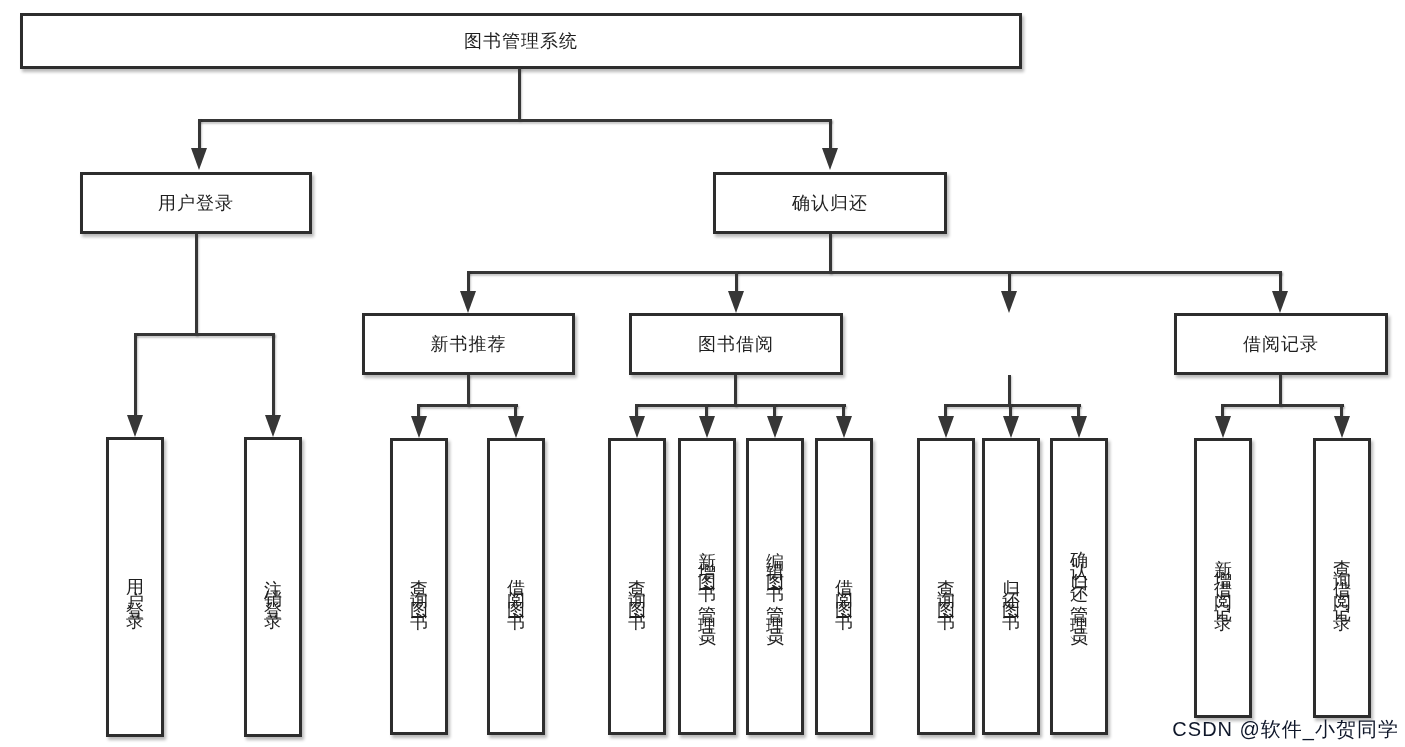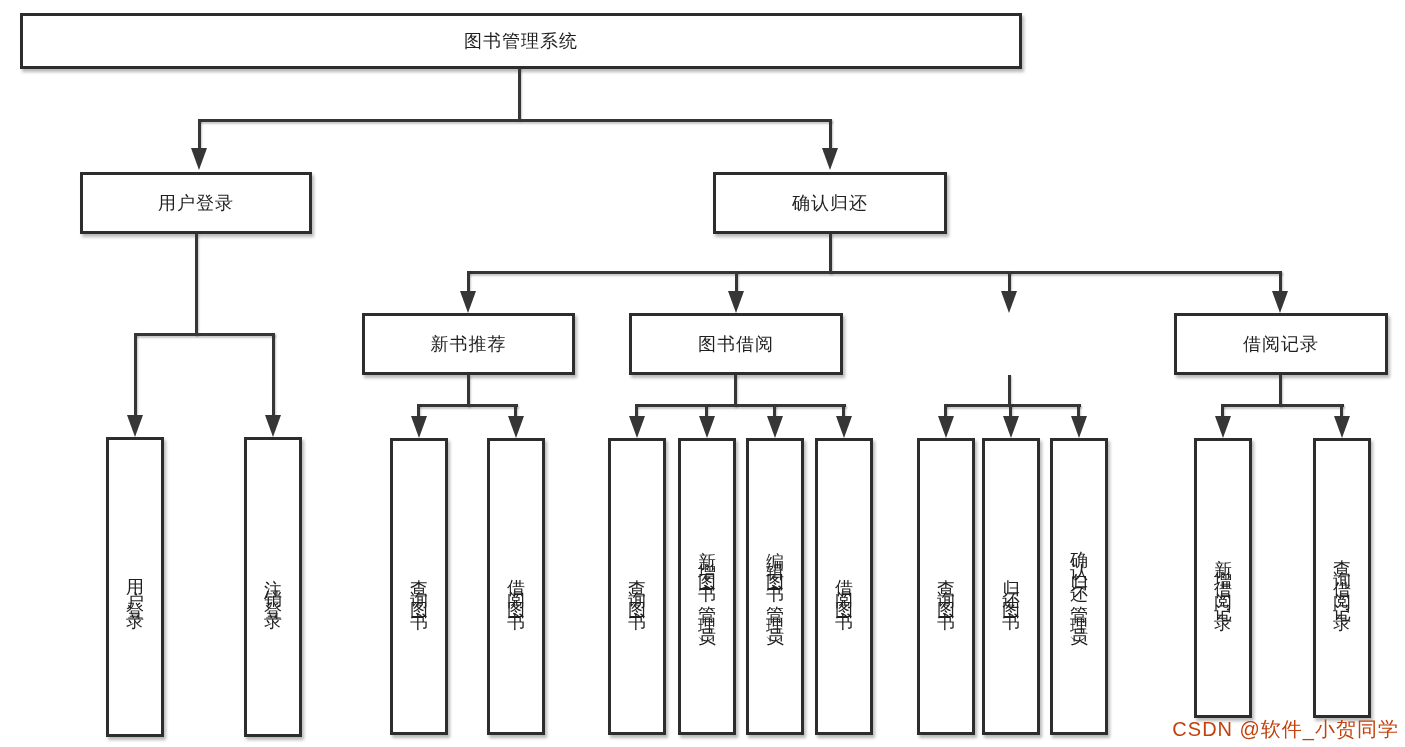--- a/index.html
+++ b/index.html
@@ -42,21 +42,21 @@
   .arrow{
     position:absolute;width:0;height:0;
     border-left:8px solid transparent;
     border-right:8px solid transparent;
     border-top:22px solid var(--line);
   }
   .watermark{
     position:absolute;
     right:6px;bottom:4px;
     font-size:20px;
-    color:#c2410c;
+    color:#0f172a;
     text-shadow:1px 1px 0 #ffffff;
     letter-spacing:1px;
     z-index:5;
     white-space:nowrap;
     margin-top:25px;
   }
 </style>
 </head>
 <body>
 

